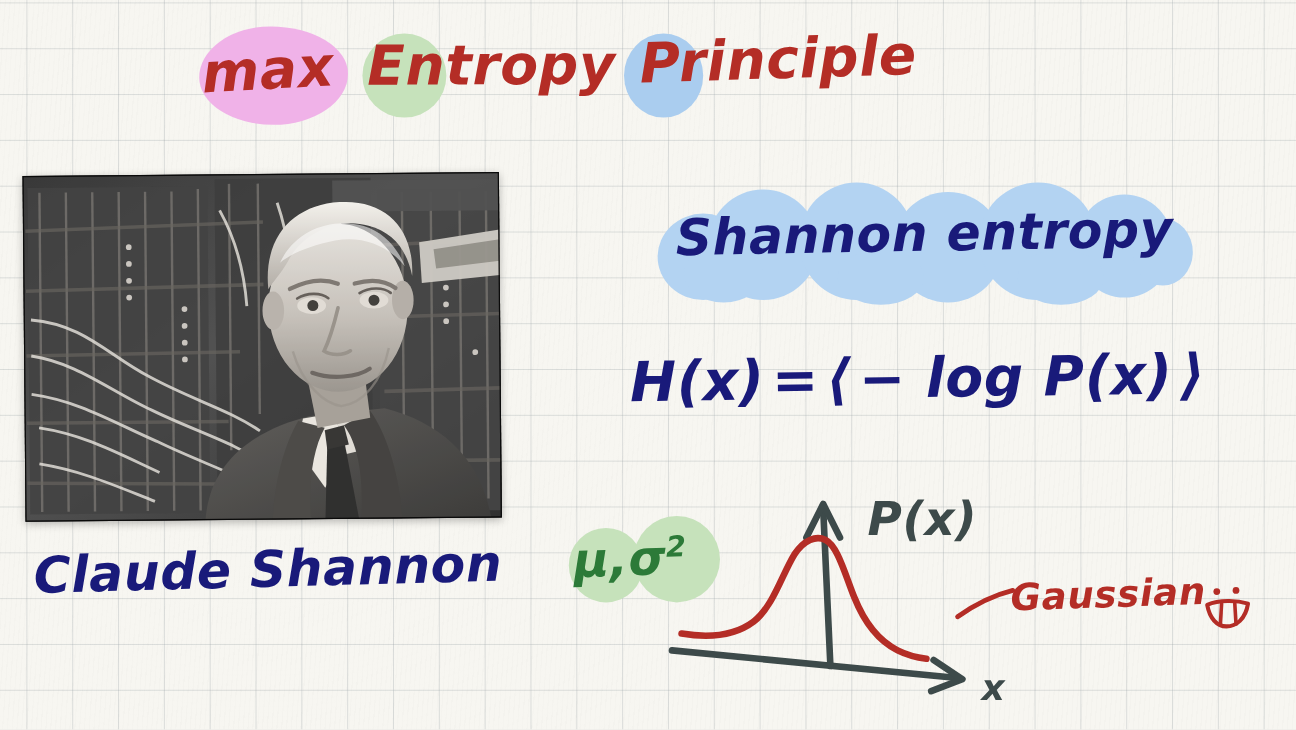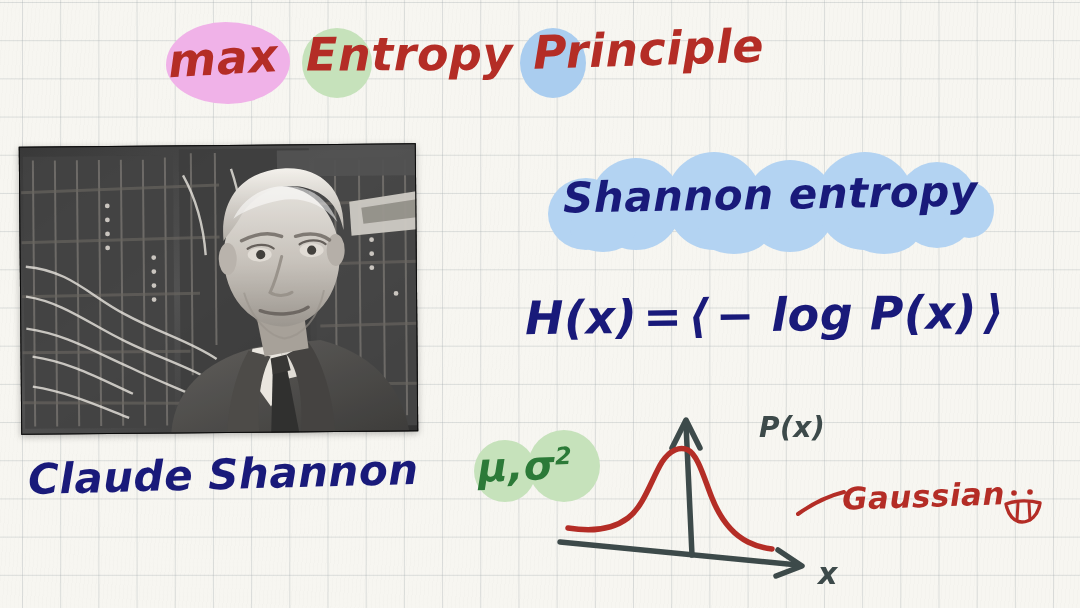--- a/index.html
+++ b/index.html
@@ -75,21 +75,21 @@
   #shannon-entropy-text { left: 563px; top: 170px; font-size: 42px; font-style: italic; transform: rotate(-1deg); }
 
   #formula { left: 525px; top: 288px; font-size: 46px; font-style: italic; transform: rotate(-0.8deg); }
   #formula .op { padding: 0 6px; }
 
   #caption-name { left: 28px; top: 450px; font-size: 42px; font-style: italic; transform: rotate(-1.5deg); }
 
   #mu-sigma { left: 478px; top: 443px; font-size: 40px; font-style: italic; transform: rotate(-2deg); }
   #mu-sigma sup { font-size: 24px; }
 
-  #label-px { left: 723px; top: 411px; font-size: 28px; font-style: italic; margin-left: 36px; }
+  #label-px { left: 723px; top: 411px; font-size: 39px; font-style: italic; }
   #label-x  { left: 818px; top: 556px; font-size: 30px; font-style: italic; }
   #gaussian-label { left: 842px; top: 478px; font-size: 31px; font-style: italic; transform: rotate(-2deg); }
 
   
   #photo-frame {
     position: absolute;
     left: 20px; top: 145px;
     width: 397px; height: 288px;
     z-index: 2;
     transform: rotate(-0.5deg);

